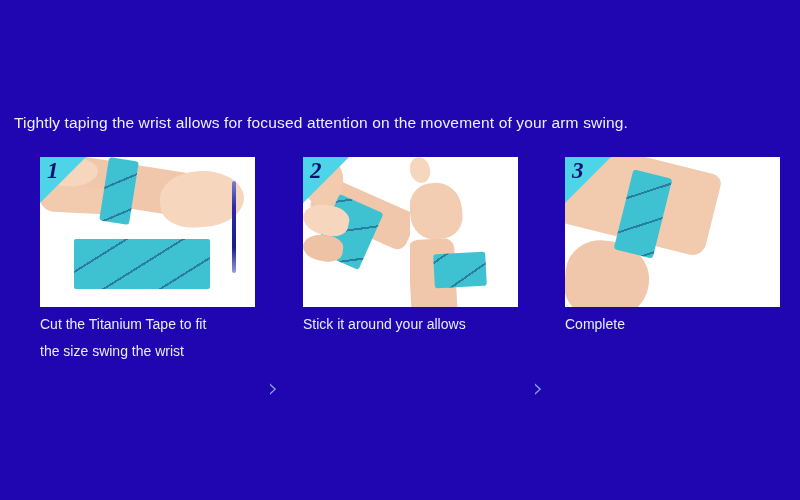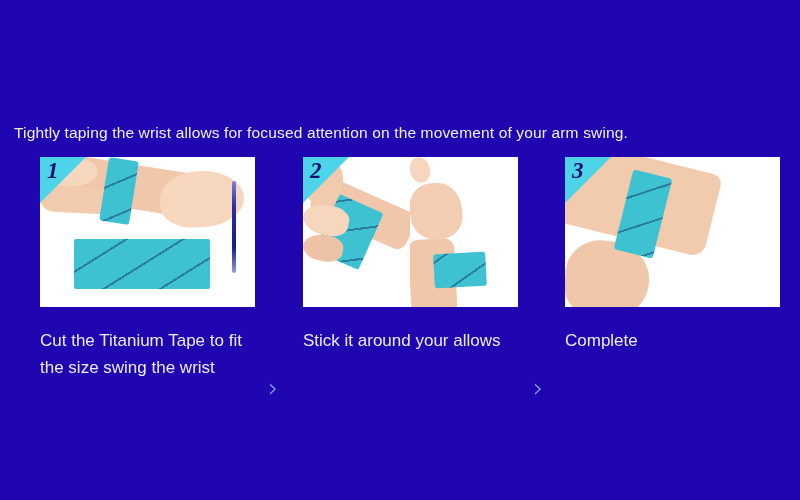--- a/index.html
+++ b/index.html
@@ -12,21 +12,21 @@
     background: #2006b0;
     font-family: "Liberation Sans", sans-serif;
     overflow: hidden;
     position: relative;
   }
 
   
   .headline {
     position: absolute;
     left: 14px;
-    top: 124px;
+    top: 114px;
     font-size: 15.5px;
     color: #eef0fb;
     letter-spacing: 0.15px;
     white-space: nowrap;
   }
 
   
   .steps {
     position: absolute;
     left: 0;
@@ -196,22 +196,22 @@
     border-radius: 42% 48% 50% 40%;
     background: #f0c7aa; transform: rotate(6deg);
   }
   .p3-band {
     left: 58px; top: 16px; width: 40px; height: 82px;
     transform: rotate(14deg); border-radius: 3px;
   }
 
   
   .caption {
-    margin-top: 20px;
-    font-size: 17px;
+    margin-top: 4px;
+    font-size: 14px;
     color: #eaecfa;
     line-height: 27px;
     width: 230px;
   }
 
   
   .chev {
     position: absolute;
     top: 218px;
     font-size: 26px;

